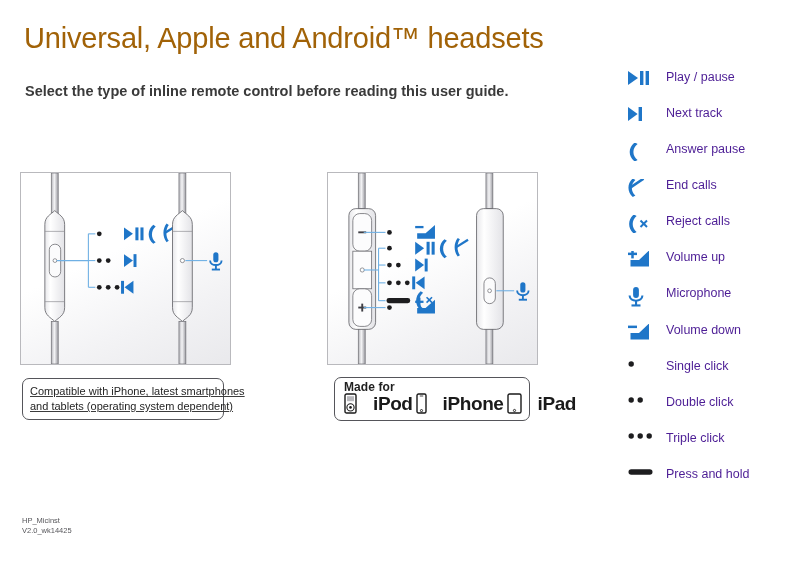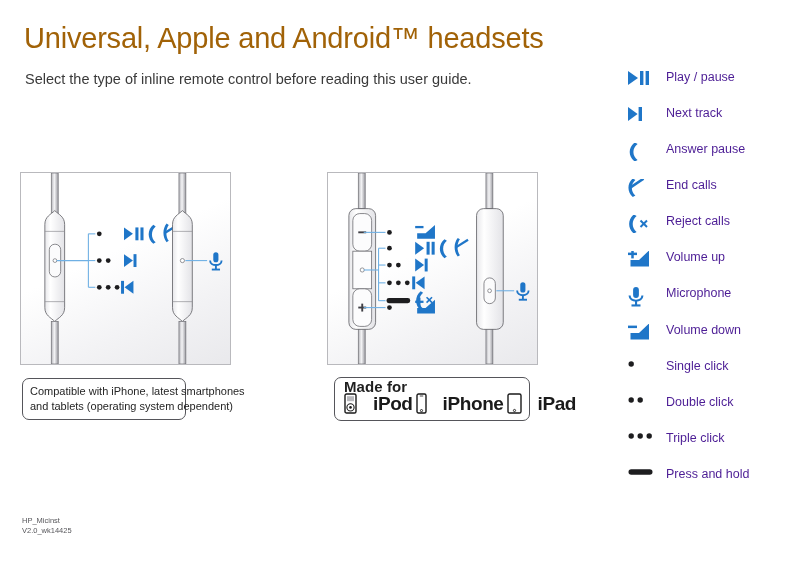--- a/index.html
+++ b/index.html
@@ -23,23 +23,23 @@
     top: 22px;
     font-size: 29px;
     font-weight: 300;
     letter-spacing: -0.2px;
     color: #a16207;
     white-space: nowrap;
   }
   #page-subtitle {
     position: absolute;
     left: 25px;
-    top: 71px;
+    top: 83px;
     font-size: 14.5px;
-    font-weight: 400;
+    font-weight: 700;
     color: #3a3a3a;
     white-space: nowrap;
   }
 
   
   .panel {
     position: absolute;
     top: 172px;
     width: 211px;
     height: 193px;
@@ -62,39 +62,40 @@
   .caption-box {
     position: absolute;
     border: 1px solid #55555a;
     border-radius: 7px;
     background: #ffffff;
     box-sizing: border-box;
   }
   #caption-universal {
     left: 22px;
     top: 378px;
-    width: 164px;
+    width: 202px;
     height: 42px;
     padding: 5px 7px 0 7px;
+    text-decoration: underline;
   }
   #caption-universal .cap-line {
     font-size: 11px;
     line-height: 15px;
     color: #252525;
     white-space: nowrap;
   }
   #caption-apple {
     left: 334px;
     top: 377px;
     width: 196px;
     height: 44px;
     padding: 4px 0 0 9px;
   }
   #made-for-label {
-    font-size: 15px;
+    font-size: 12px;
     font-weight: 700;
     color: #1f1f1f;
     line-height: 10px;
     letter-spacing: 0.1px;
   }
   #made-for-row {
     display: flex;
     align-items: center;
     margin-top: 1px;
     gap: 3px;

